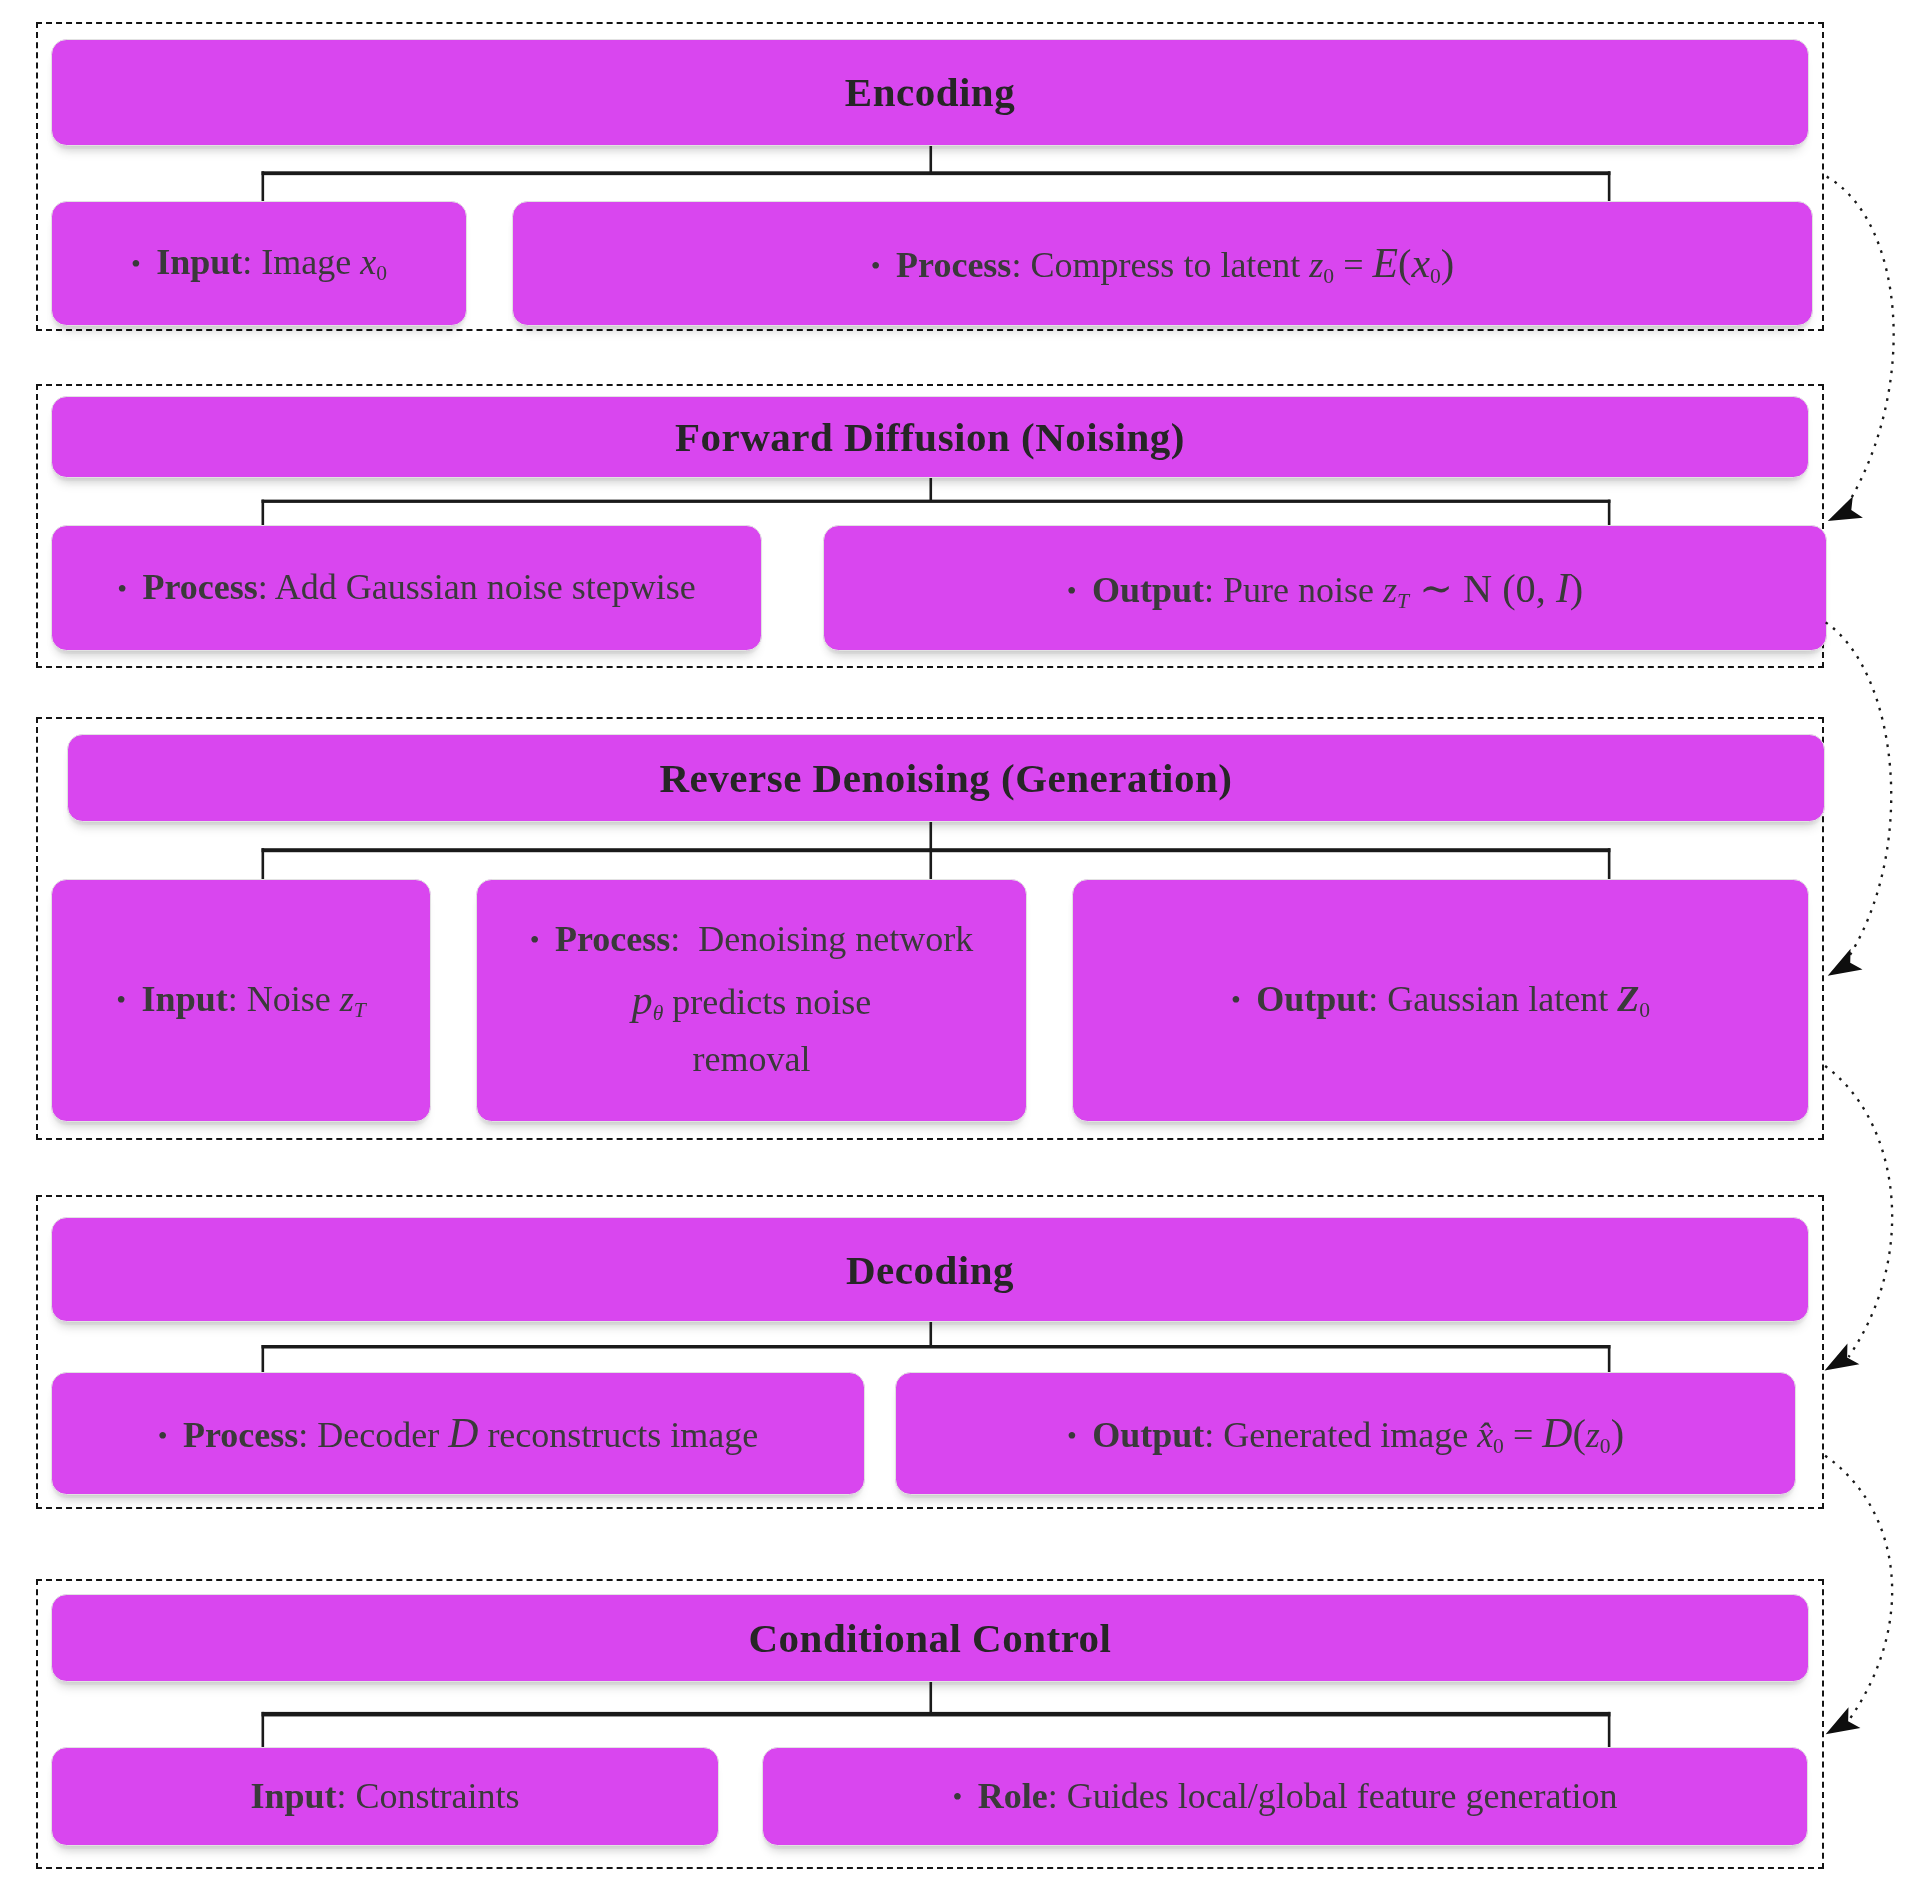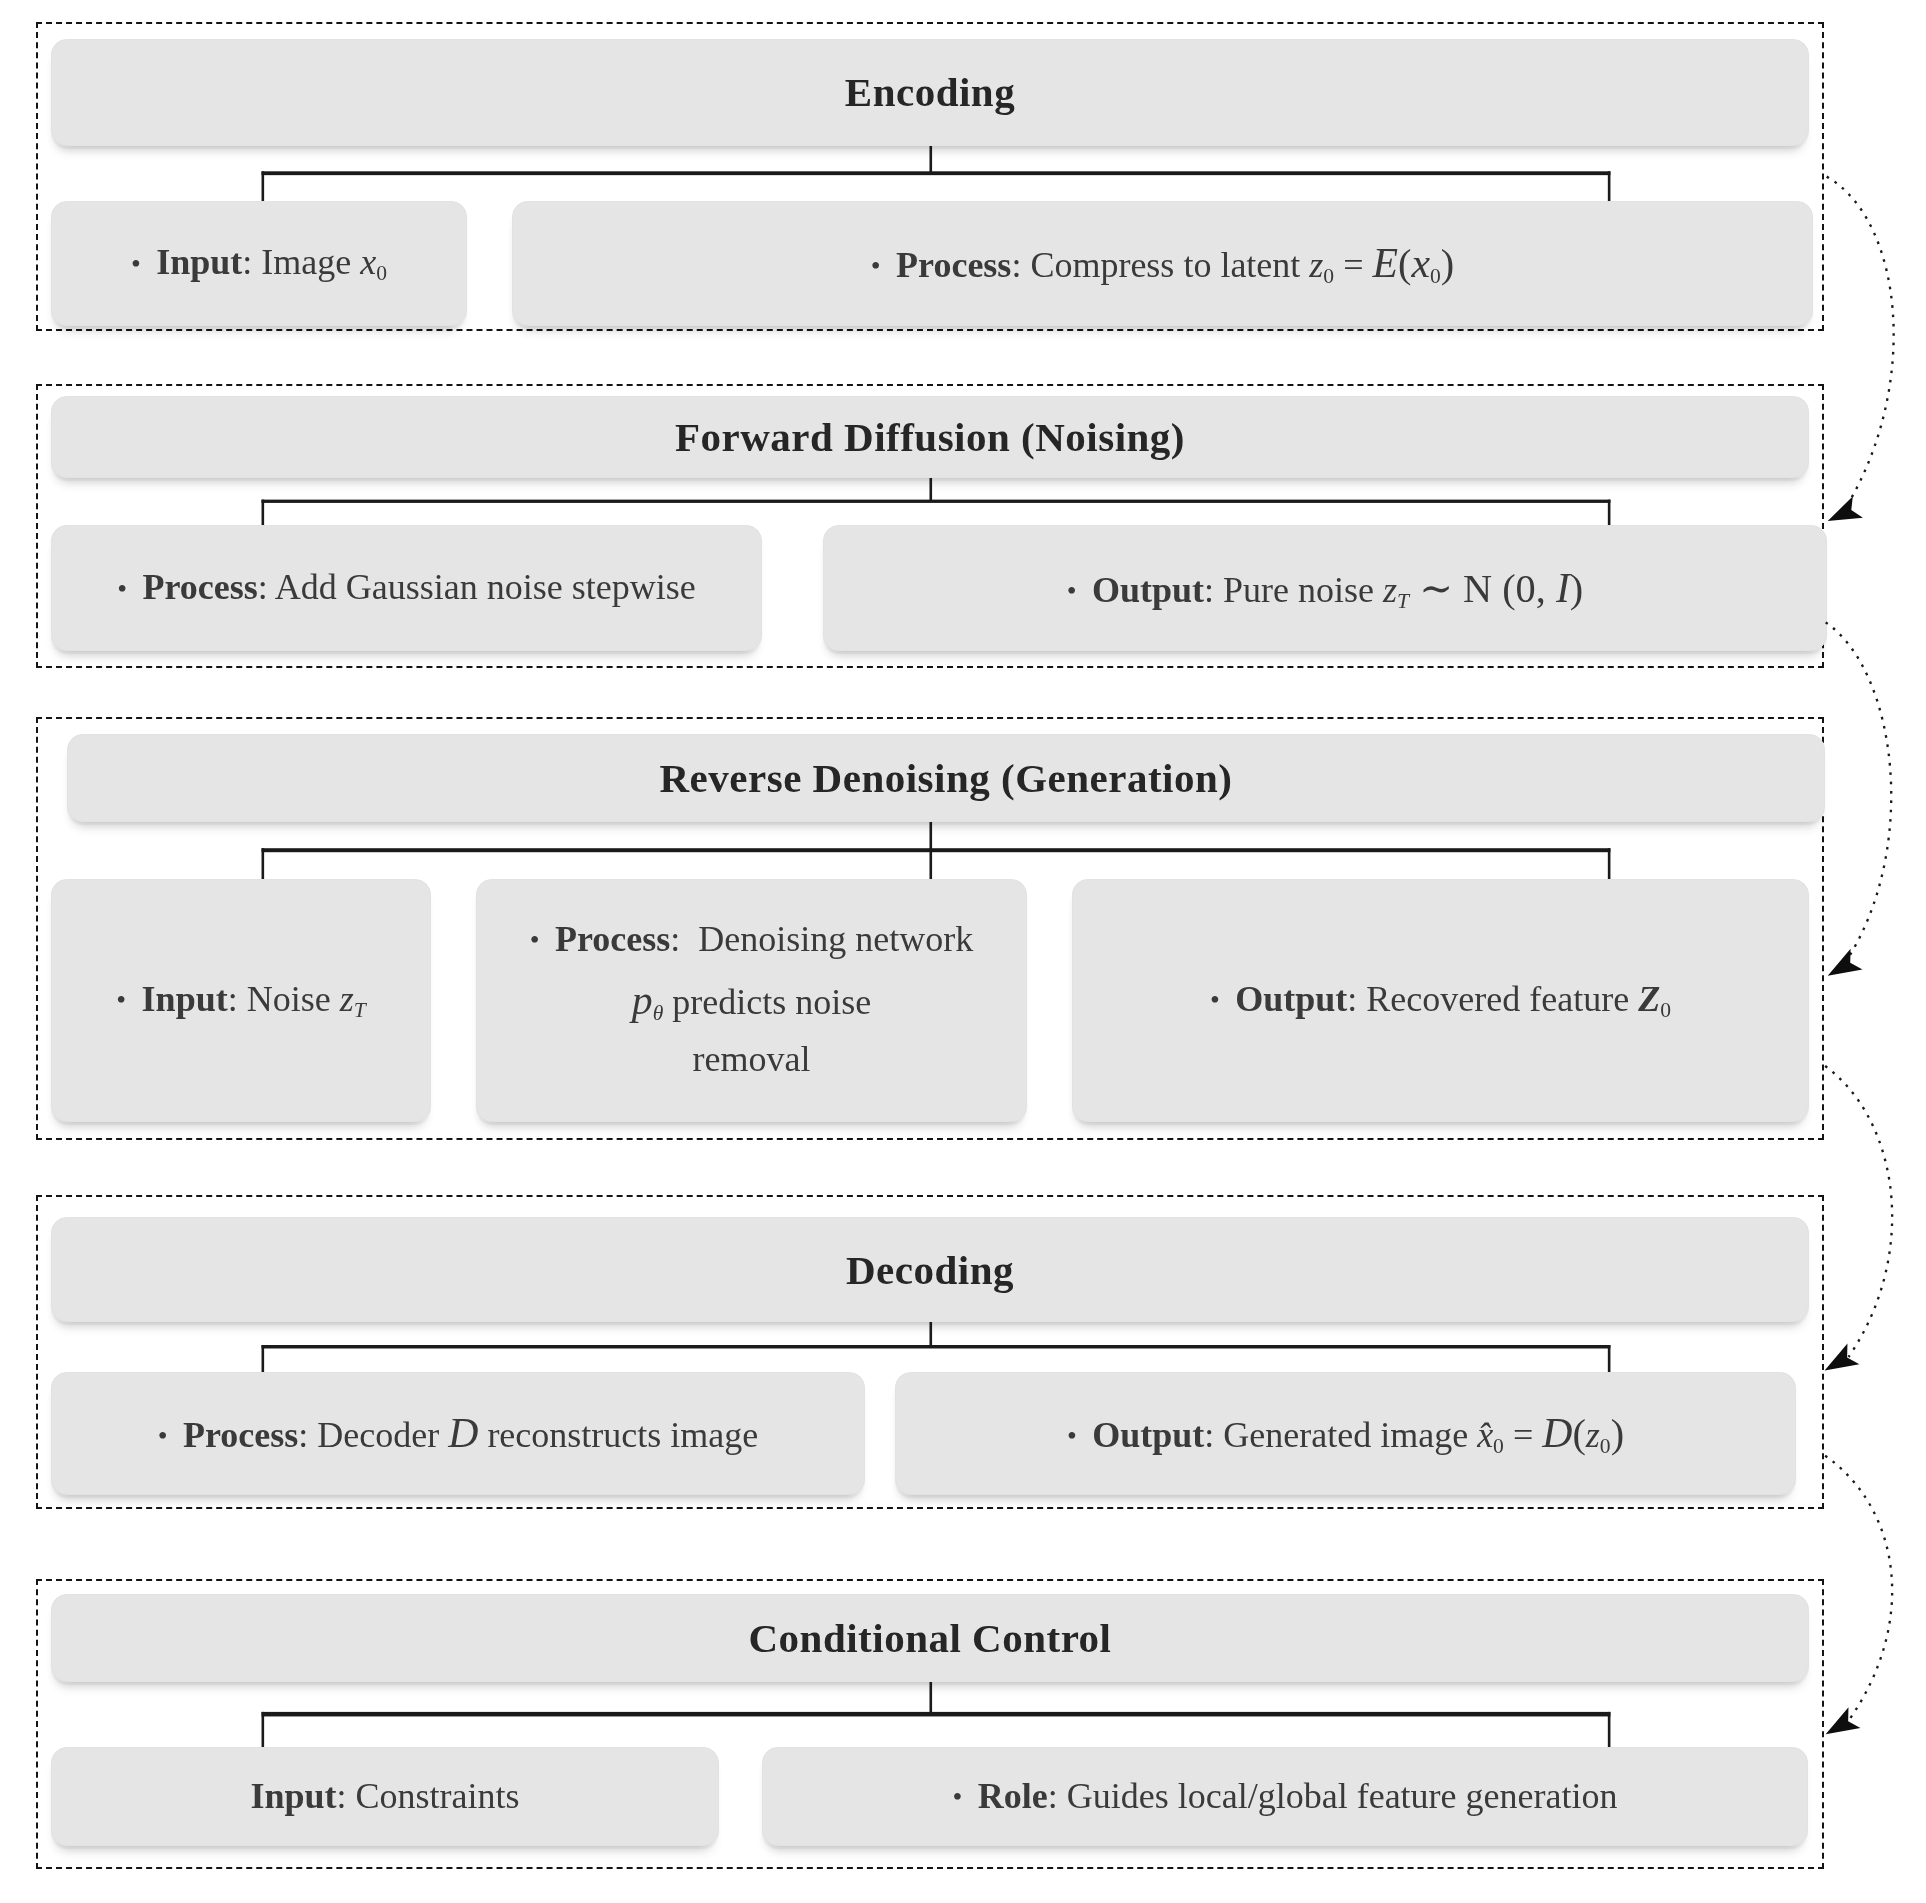--- a/index.html
+++ b/index.html
@@ -21,21 +21,21 @@
     padding-left:13px;padding-right:13px;
   }
   .s1{top:22.3px;  height:309px; padding-top:14.5px;}
   .s2{top:384px; height:284px; padding-top:10.4px;}
   .s3{top:717px;height:423px; padding-top:14.5px;}
   .s4{top:1195px;height:314px; padding-top:20px;}
   .s5{top:1579px;height:290px; padding-top:13px;}
 
   
   .title-box,.child-box{
-    background:#e5e5e5;
+    background:#d946ef;
     border:1px solid #e2e2e2;
     border-radius:15.6px;
     box-sizing:border-box;
     display:flex;align-items:center;justify-content:center;
     box-shadow:0 2.1px 1.6px rgba(0,0,0,0.035),
                0 10.4px 11.4px -7.3px rgba(0,0,0,0.16),
                -3.1px 7.3px 9.4px -6.2px rgba(0,0,0,0.07);
   }
   .title-box{width:100%;}
   .s1 .title-box{height:107px;}
@@ -174,21 +174,21 @@
     <div class="children">
         <div class="child-box">
           <div class="line"><span class="bullet">•</span><span class="k-b">Input</span><span class="k-n">: Noise </span><span class="k-m">z</span><span class="k-si">T</span></div>
         </div>
         <div class="child-box">
           <div class="line"><span class="bullet">•</span><span class="k-b">Process</span><span class="k-n">:  Denoising network</span></div>
           <div class="line"><span class="k-mlg">p</span><span class="k-si">θ</span><span class="k-n"> predicts noise</span></div>
           <div class="line"><span class="k-n">removal</span></div>
         </div>
         <div class="child-box">
-          <div class="line"><span class="bullet">•</span><span class="k-b">Output</span><span class="k-n">: Recovered feature </span><span class="k-mb">Z</span><span class="k-s">0</span></div>
+          <div class="line"><span class="bullet">•</span><span class="k-b">Output</span><span class="k-n">: Gaussian latent </span><span class="k-mb">Z</span><span class="k-s">0</span></div>
         </div>
       </div>
   </section>
 
   <section class="panel s4">
     <div class="title-box">
       <span class="title-text">Decoding</span>
     </div>
     <svg class="bracket" viewBox="0 0 3382 100" preserveAspectRatio="none" aria-hidden="true">
       <rect class="stub" x="1690" y="0" width="5" height="50"></rect>

